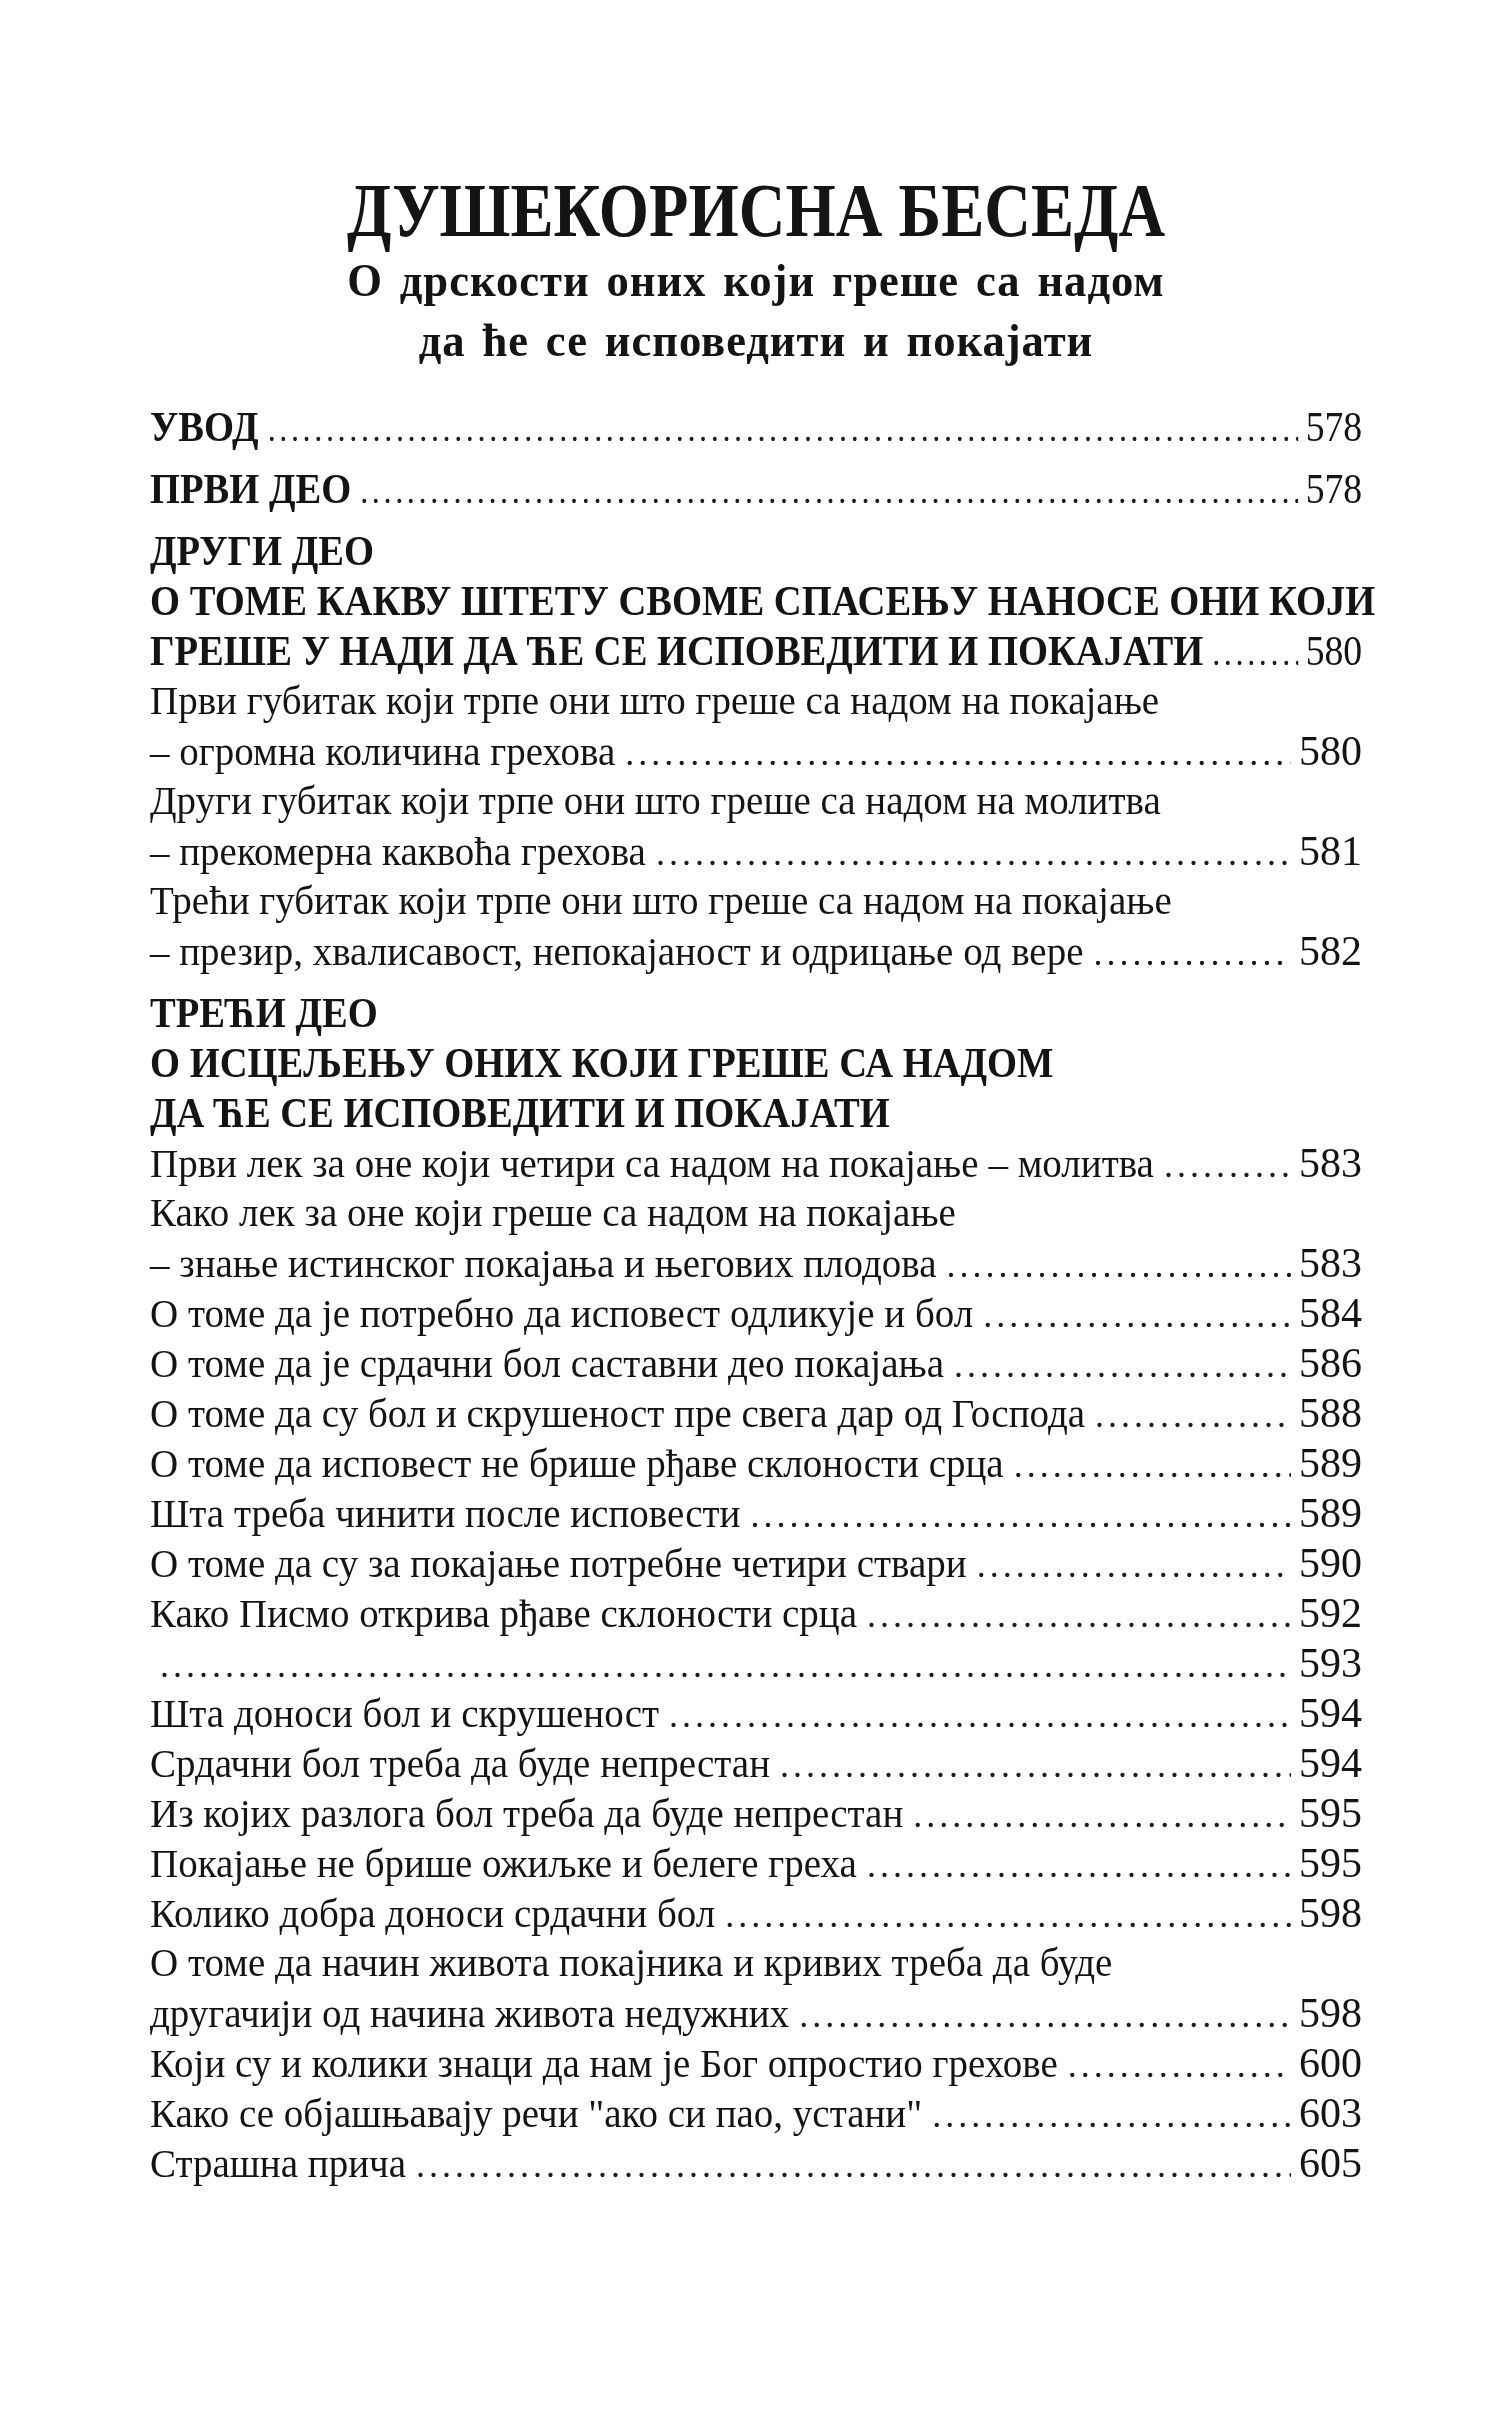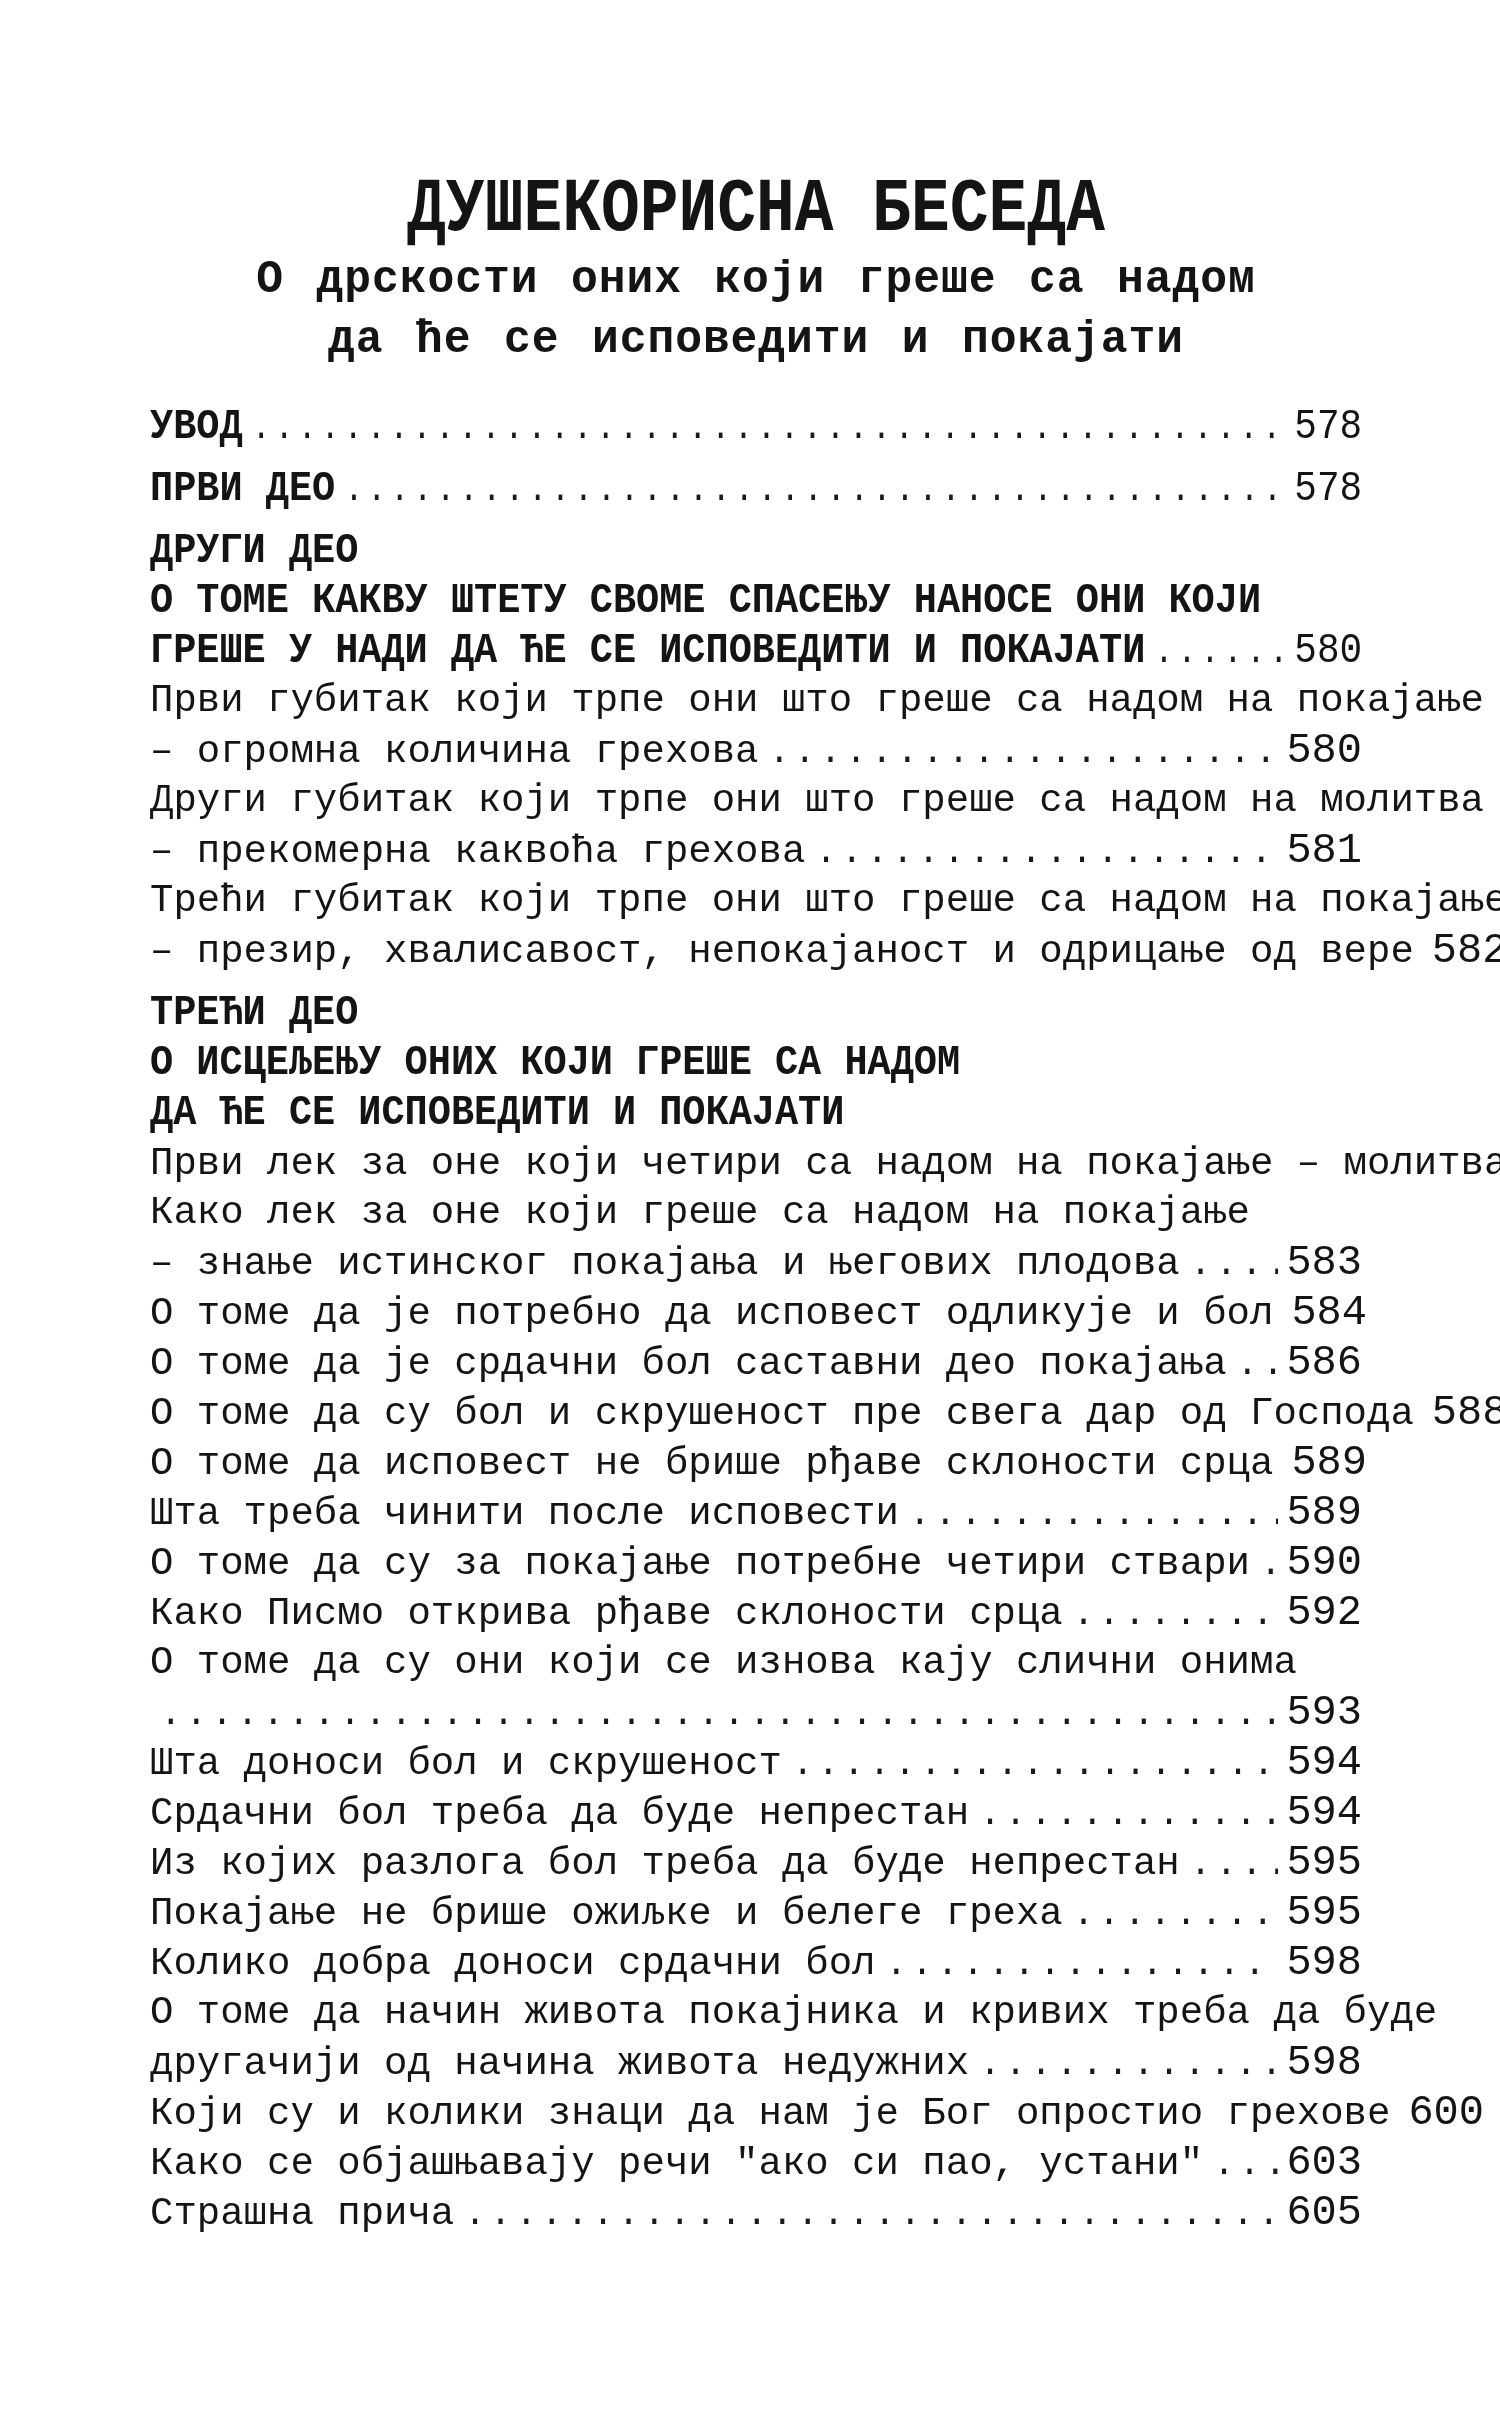--- a/index.html
+++ b/index.html
@@ -7,21 +7,21 @@
     padding: 0;
     background: #ffffff;
   }
   .page {
     position: relative;
     width: 1500px;
     height: 2421px;
     background: #ffffff;
     box-sizing: border-box;
     padding: 170px 138px 16px 150px;
-    font-family: Liberation Mono, monospace;
+    font-family: Liberation Serif, serif;
     color: #141414;
     overflow: hidden;
   }
   .heading { text-align: center; }
   .title {
     margin: 0;
     font-size: 76px;
     font-weight: bold;
     line-height: 80px;
     white-space: nowrap;
@@ -190,24 +190,20 @@
     <span class="label">О томе да су за покајање потребне четири ствари</span>
     <span class="dots"></span>
     <span class="page-num">590</span>
   </div>
       <div class="row item">
     <span class="label">Како Писмо открива рђаве склоности срца</span>
     <span class="dots"></span>
     <span class="page-num">592</span>
   </div>
       <div class="row item">
-    <span class="label">О томе да су они који се изнова кају слични онима</span>
-
-  </div>
-      <div class="row item">
     <span class="dots"></span>
     <span class="page-num">593</span>
   </div>
       <div class="row item">
     <span class="label">Шта доноси бол и скрушеност</span>
     <span class="dots"></span>
     <span class="page-num">594</span>
   </div>
       <div class="row item">
     <span class="label">Срдачни бол треба да буде непрестан</span>

